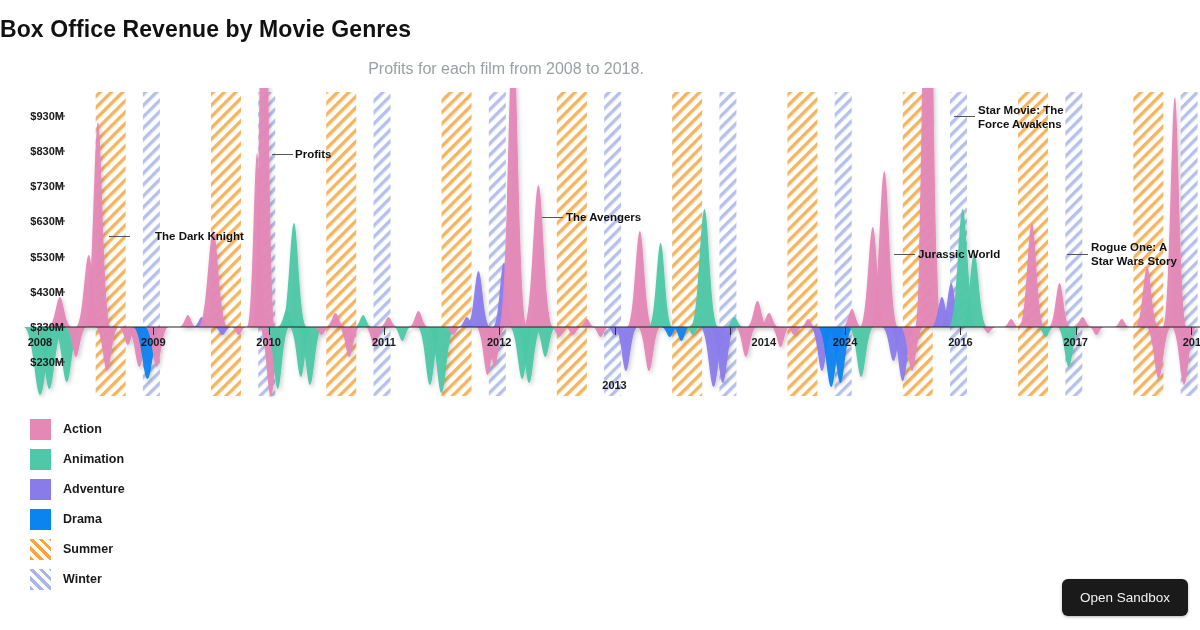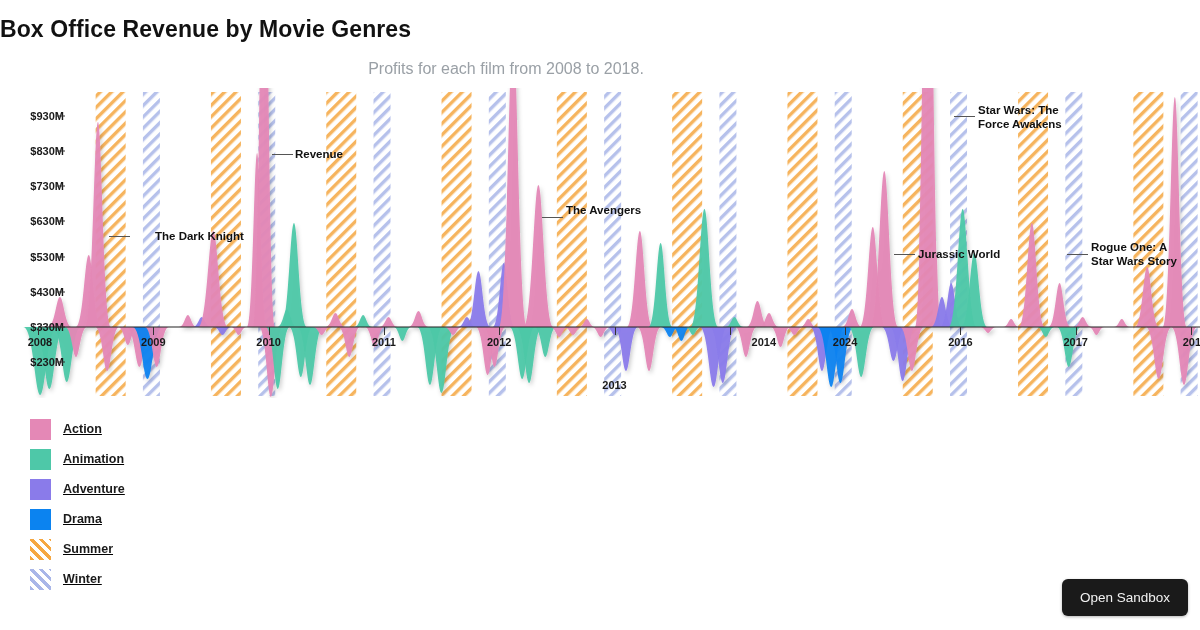--- a/index.html
+++ b/index.html
@@ -61,21 +61,21 @@
     line-height: 14px;
     white-space: pre-line;
   }
   .annot-line {
     position: absolute; height: 1px; background: #555;
   }
 
   
   #legend { position: absolute; left: 30px; top: 414px; }
   .legend-row {
-    display: flex; align-items: center; height: 30px; text-decoration: underline;
+    display: flex; align-items: center; height: 30px;
   }
   .legend-swatch {
     width: 21px; height: 21px; margin-right: 12px; flex: 0 0 auto;
   }
   .legend-label {
     font-size: 12.5px; font-weight: bold; color: #1a1a1a;
   }
 
   
   #sandbox-btn {
@@ -274,27 +274,27 @@
       <div class="xtick" style="left: 960.4px; top: 336px;">2016</div>
       <div class="xtick-mark" style="left: 1075.7px; top: 327px;"></div>
       <div class="xtick" style="left: 1075.7px; top: 336px;">2017</div>
       <div class="xtick-mark" style="left: 1191px; top: 327px;"></div>
       <div class="xtick" style="left: 1191px; top: 336px; transform: translateX(-58%); padding-left: 14px;">2018</div>
     </div>
   <div id="annots">
       <div class="annot-line" style="left: 109px; top: 236px; width: 21px;"></div>
       <div class="annot" style="left: 133px; top: 229px; margin-left: 22px;">The Dark Knight</div>
       <div class="annot-line" style="left: 272px; top: 154px; width: 21px;"></div>
-      <div class="annot" style="left: 295px; top: 147px;">Revenue</div>
+      <div class="annot" style="left: 295px; top: 147px;">Profits</div>
       <div class="annot-line" style="left: 542px; top: 217px; width: 21px;"></div>
-      <div class="annot" style="left: 566px; top: 203px;">The Avengers</div>
+      <div class="annot" style="left: 566px; top: 210px;">The Avengers</div>
       <div class="annot-line" style="left: 894px; top: 254px; width: 21px;"></div>
       <div class="annot" style="left: 918px; top: 247px;">Jurassic World</div>
       <div class="annot-line" style="left: 954px; top: 116px; width: 21px;"></div>
-      <div class="annot" style="left: 978px; top: 103px; width: 100px;">Star Wars: The Force Awakens</div>
+      <div class="annot" style="left: 978px; top: 103px; width: 100px;">Star Movie: The Force Awakens</div>
       <div class="annot-line" style="left: 1067px; top: 254px; width: 21px;"></div>
       <div class="annot" style="left: 1091px; top: 240px; width: 96px;">Rogue One: A Star Wars Story</div>
     </div>
 
   <div id="legend">
       <div class="legend-row">
         <div class="legend-swatch" style="background: rgb(228, 136, 182);"></div>
         <span class="legend-label">Action</span>
       </div>
       <div class="legend-row">

